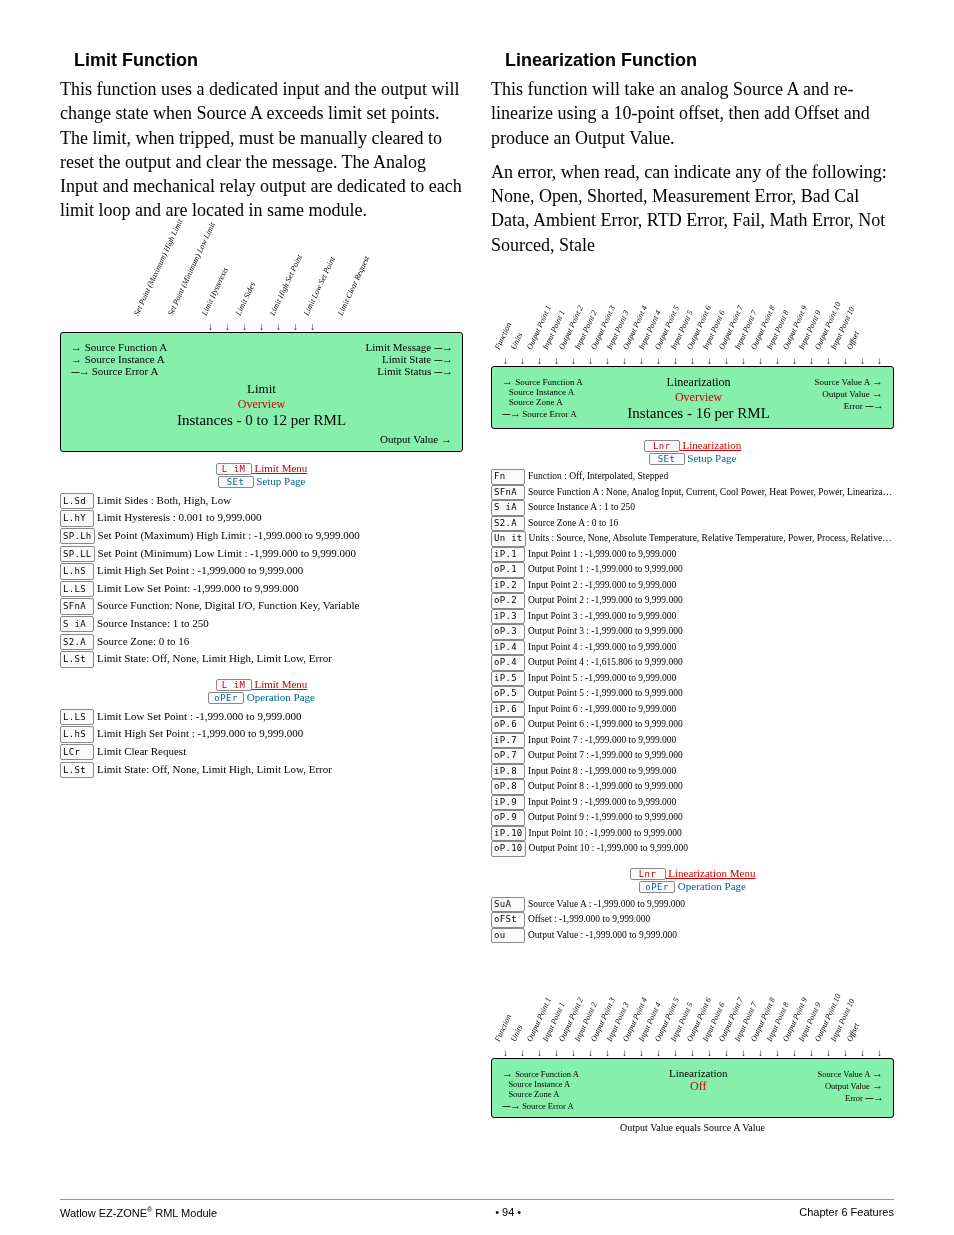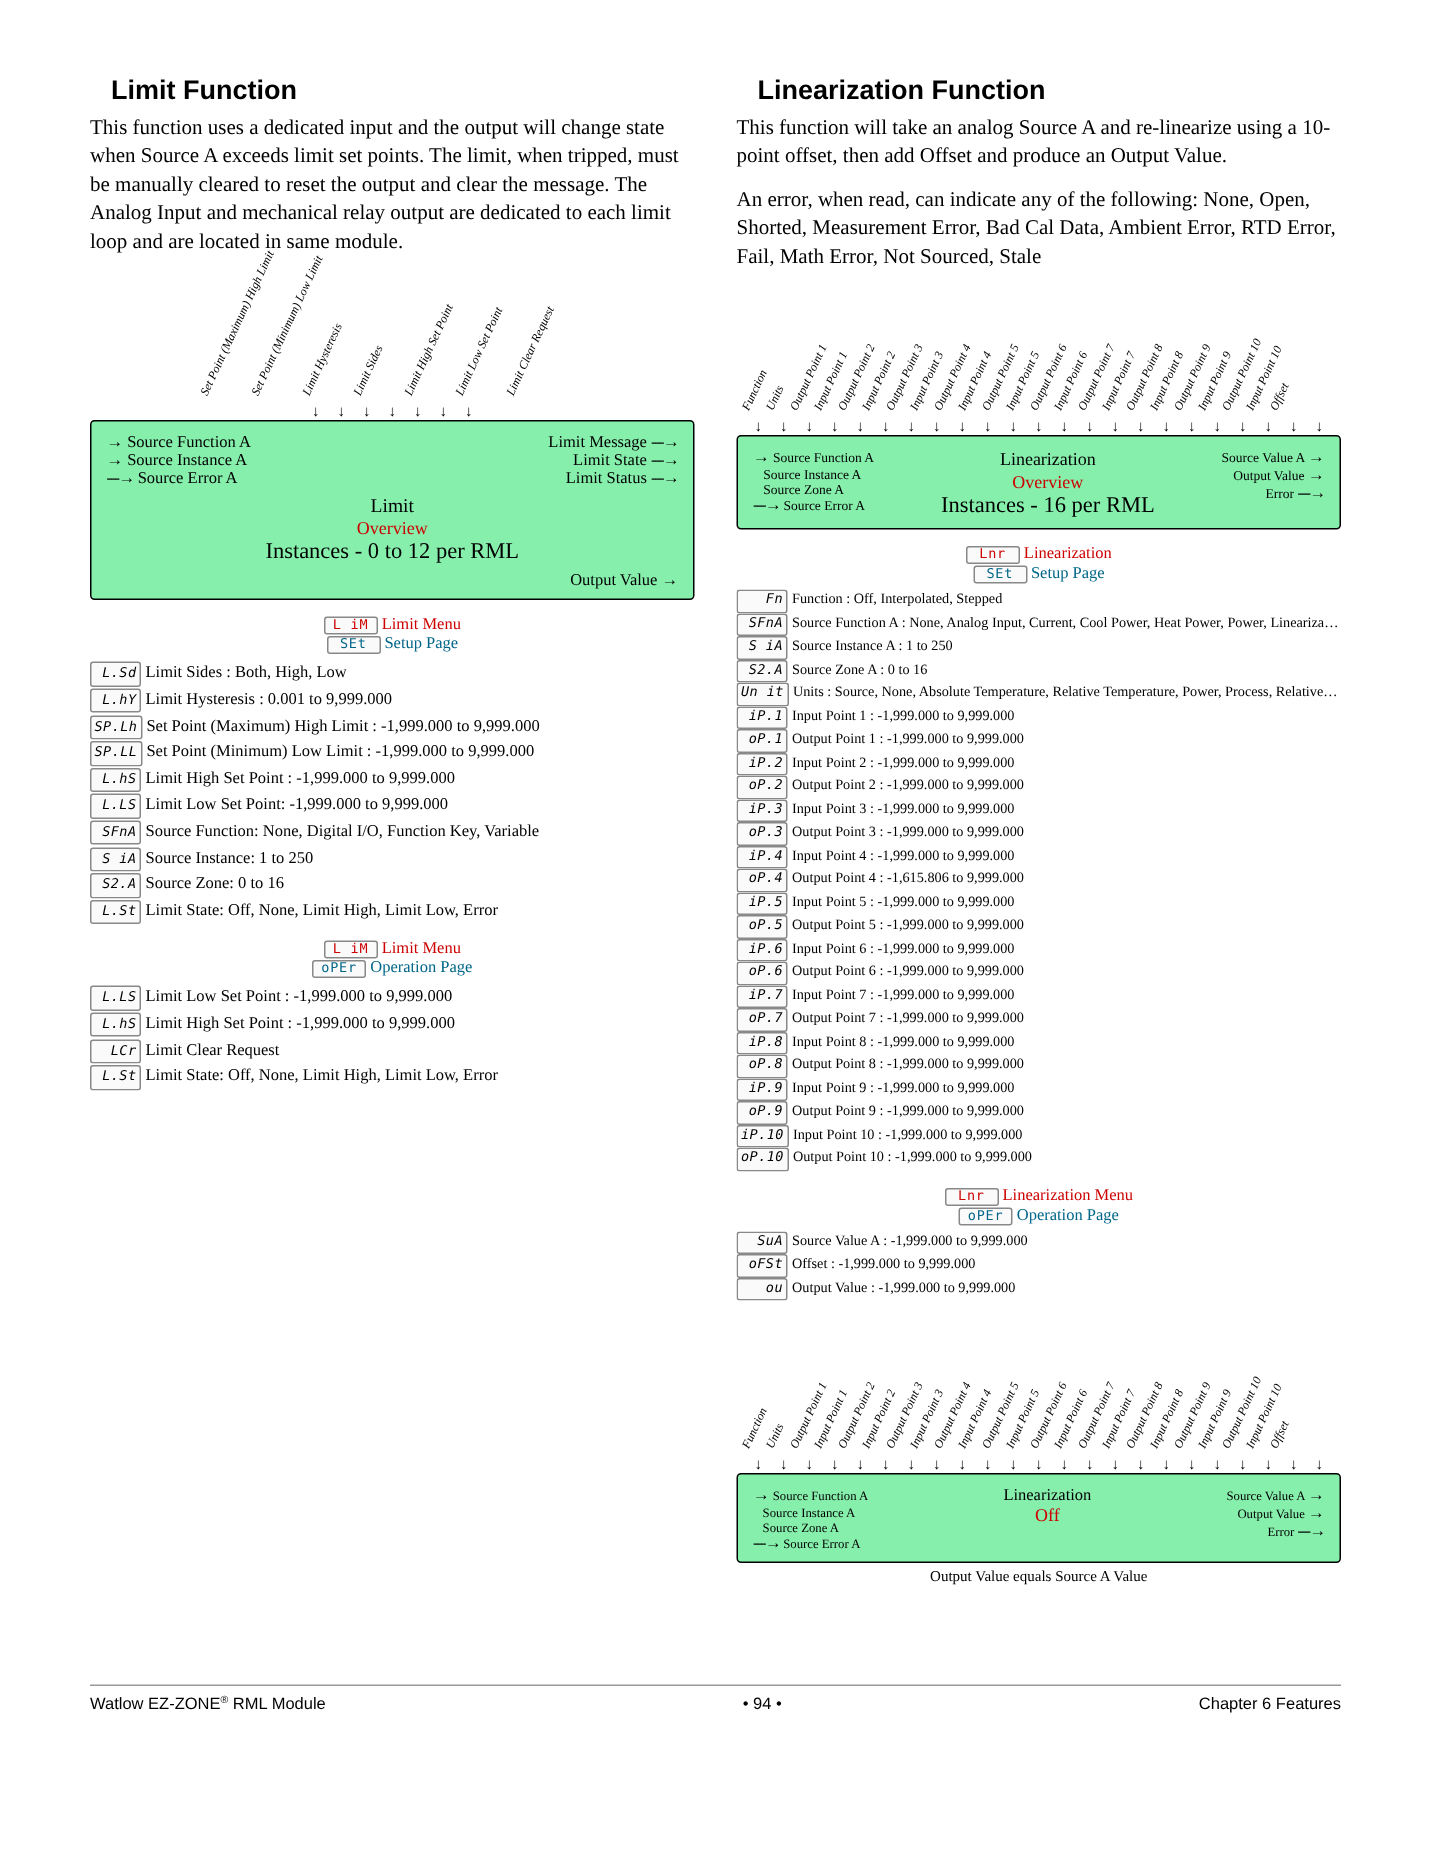--- a/index.html
+++ b/index.html
@@ -16,21 +16,21 @@
     gap:28px;
   }
   .col{flex:1; min-width:0;}
   h2{
     font-family:Arial,Helvetica,sans-serif;
     font-weight:bold;
     font-size:18px;
     margin:0 0 6px 14px;
   }
   .body-text{
-    font-size:14px;
+    font-size:18px;
     line-height:1.35;
     margin:0 0 10px 0;
   }
   
   .diagram{position:relative;margin:14px 0 6px 0;}
   .curved-labels{
     height:80px;
     position:relative;
     overflow:visible;
     margin-bottom:4px;
@@ -67,21 +67,21 @@
   }
   .overview{color:#c00;font-weight:normal;font-size:12px;}
   .instances{font-size:15px;}
   .below-out{text-align:right;font-size:11px;margin-top:4px;}
   
   .menu-hdr{
     text-align:center;
     margin:10px 0 4px 0;
     font-size:11px;
   }
-  .menu-hdr .row1{color:#c00;}
+  .menu-hdr .row1{color:#c00;text-decoration:underline;}
   .menu-hdr .row2{color:#068;}
   .menu-hdr .seg{
     display:inline-block;
     border:1px solid #888;
     border-radius:2px;
     font-family:monospace;
     font-size:9px;
     padding:0 3px;
     background:#fafafa;
     min-width:28px;
@@ -97,24 +97,23 @@
   .param-list .row{white-space:nowrap;overflow:hidden;text-overflow:ellipsis;}
   .seg-lbl{
     display:inline-block;
     border:1px solid #888;
     border-radius:2px;
     font-family:monospace;
     font-size:9px;
     padding:0 2px;
     background:#fafafa;
     min-width:28px;
-    text-align:right;
+    text-align:left;
     letter-spacing:0.3px;
     margin-right:3px;
-    font-style:italic;
   }
   .side-arrow{font-size:11px;}
   .dash-arrow{letter-spacing:-1px;font-size:11px;}
   
   .footer{
     display:flex;
     justify-content:space-between;
     font-family:Arial,Helvetica,sans-serif;
     font-size:11px;
     margin-top:60px;

